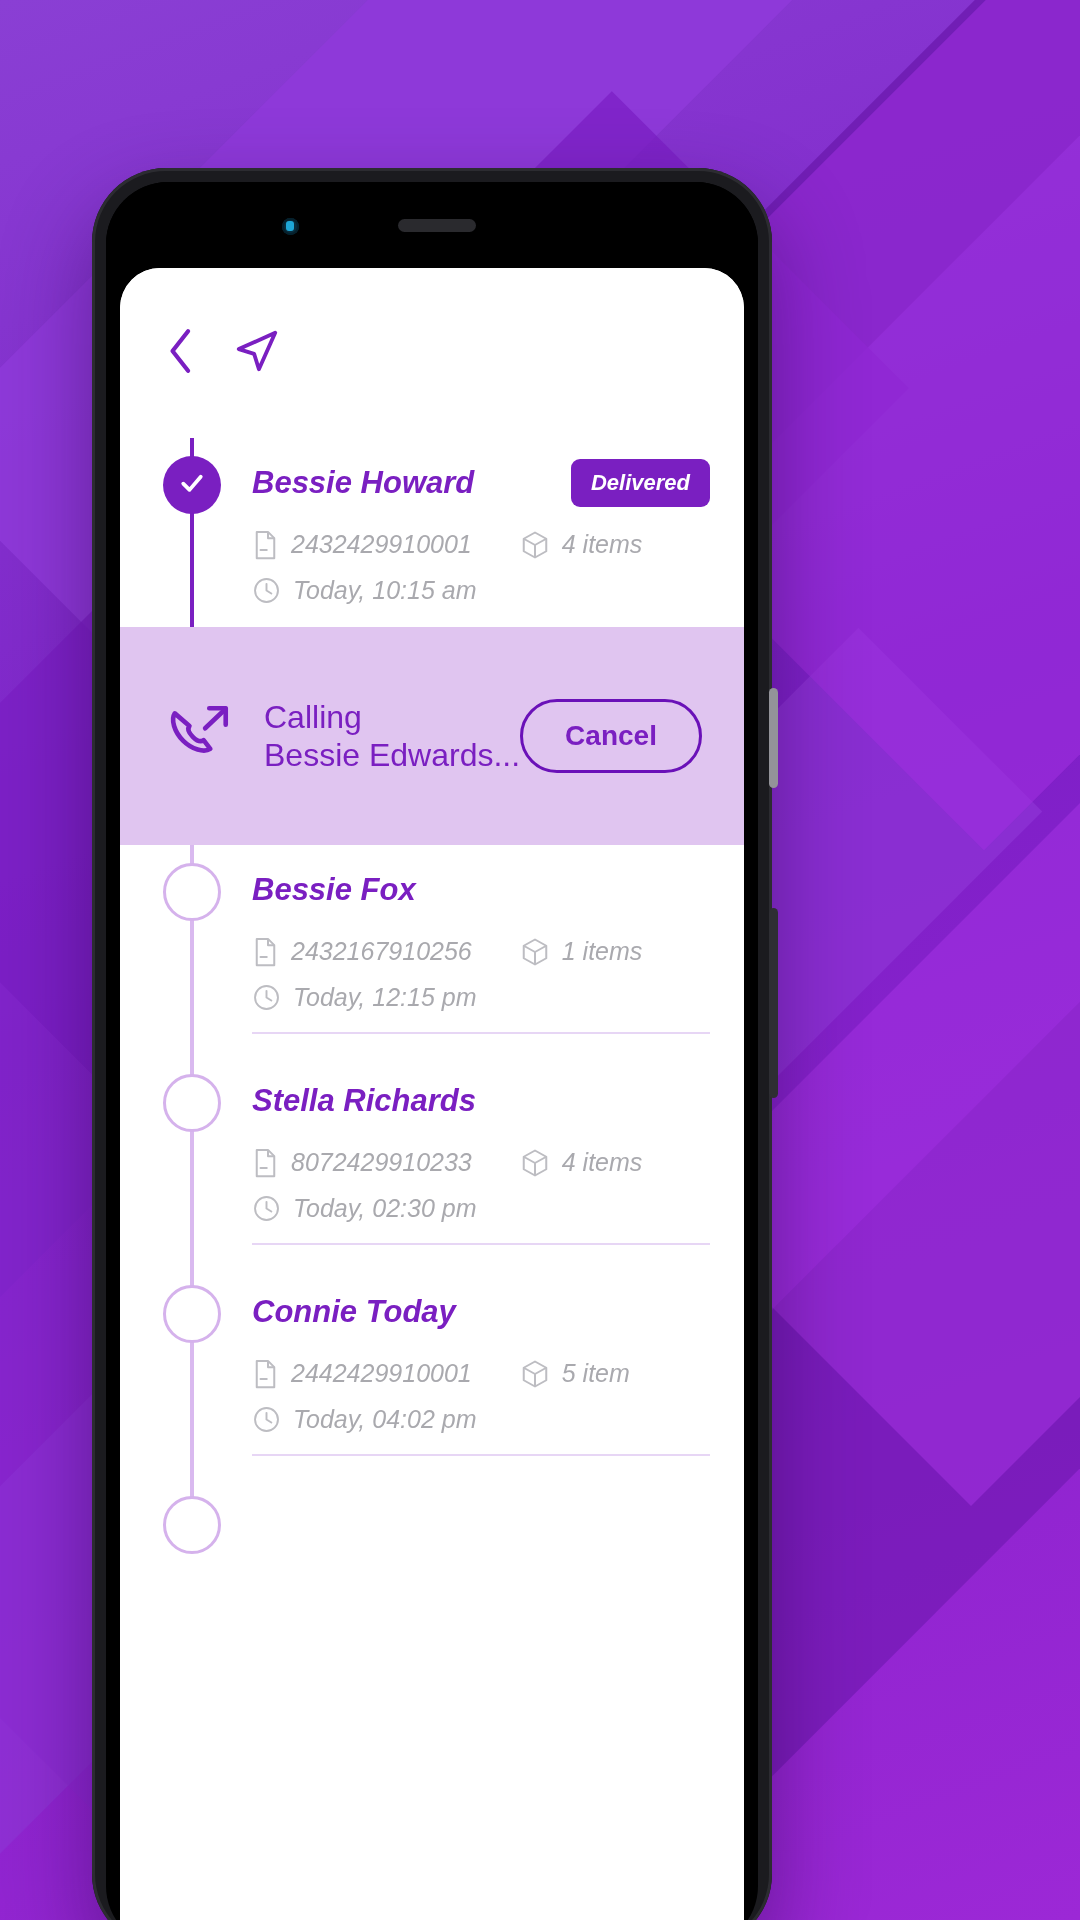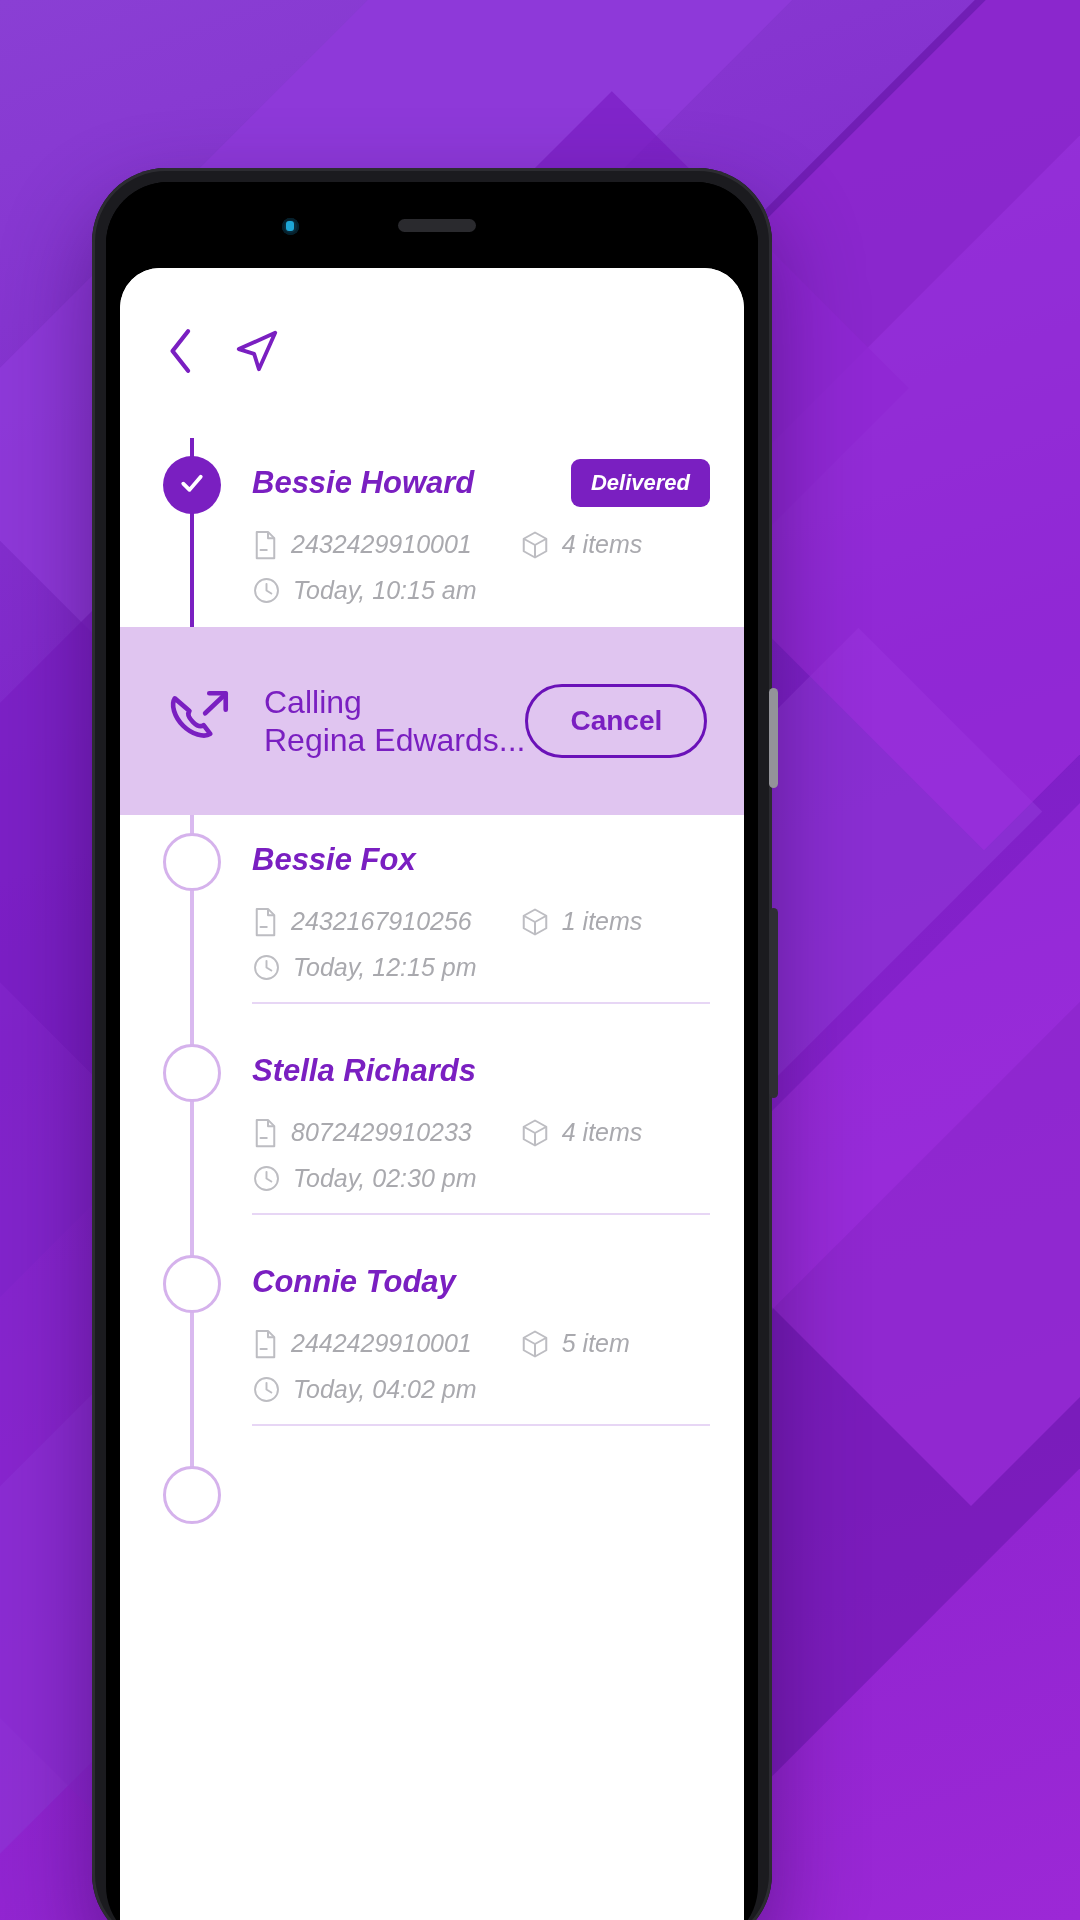--- a/index.html
+++ b/index.html
@@ -148,21 +148,21 @@
   .meta-ico { margin-right:12px; display:flex; align-items:center; }
   .divider {
     height:2px; background:#e7d6f5;
     margin: 20px 0 0 0;
   }
 
   
   .call-banner {
     background:#e0c5f0;
     padding: 0 44px;
-    height:188px;
+    height:218px;
     display:flex; align-items:center;
   }
   .call-ico { width:92px; flex:0 0 92px; display:flex; align-items:center; }
   .call-text { flex:1; color:#7a1fc1; font-size:32px; line-height:1.2; padding-left:8px; }
   .call-text .l2 { white-space:nowrap; }
   .cancel-btn {
     border:3px solid #6a11b8;
     border-radius:40px;
     background:transparent;
     color:#7a1fc1;
@@ -276,21 +276,21 @@
           <div class="call-ico">
             <svg width="72" height="72" viewBox="0 0 28 28">
               <path d="M4.2 5.2 c-1.6 2.4 -0.2 7.2 3.2 10.6 c3.4 3.4 8.2 4.8 10.6 3.2
                        l-2.6 -3.4 c-1 0.8 -2.6 0.3 -4.2 -1.3 c-1.6 -1.6 -2.1 -3.2 -1.3 -4.2 z" fill="none" stroke="#7a1fc1" stroke-width="1.8" stroke-linejoin="round"></path>
               <path d="M16 11 L24 3.4" fill="none" stroke="#7a1fc1" stroke-width="1.8" stroke-linecap="round"></path>
               <path d="M17.6 3.2 H24 V9.6" fill="none" stroke="#7a1fc1" stroke-width="1.8" stroke-linecap="round" stroke-linejoin="round"></path>
             </svg>
           </div>
           <div class="call-text">
             <div class="l1">Calling</div>
-            <div class="l2">Regina Edwards...</div>
+            <div class="l2">Bessie Edwards...</div>
           </div>
           <button class="cancel-btn">Cancel</button>
         </div>
 
         <div class="row">
           <div class="rail">
             <div class="line"></div>
             <div class="marker todo"></div>
           </div>
           <div class="row-body">

